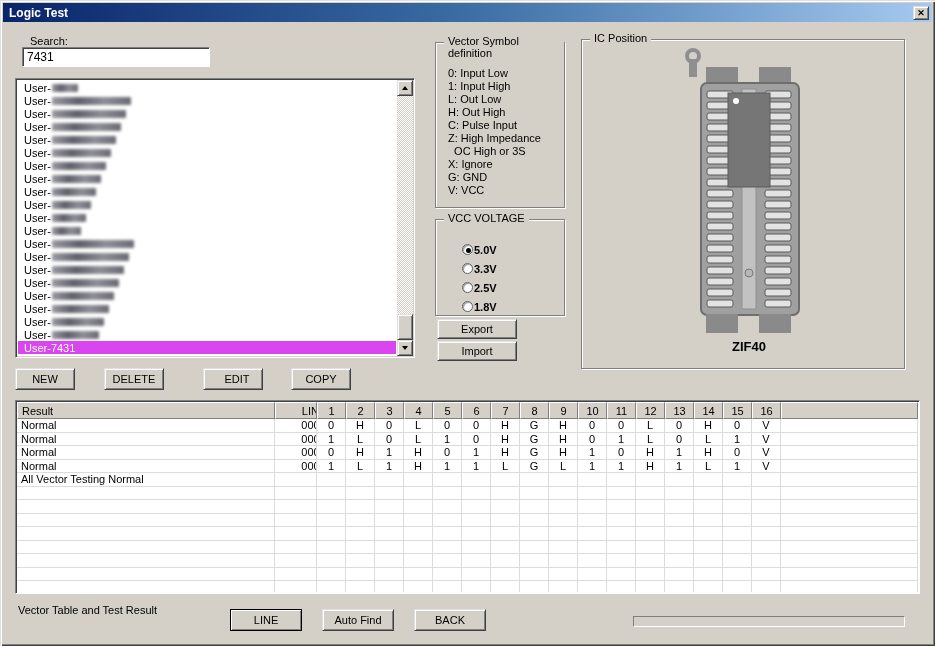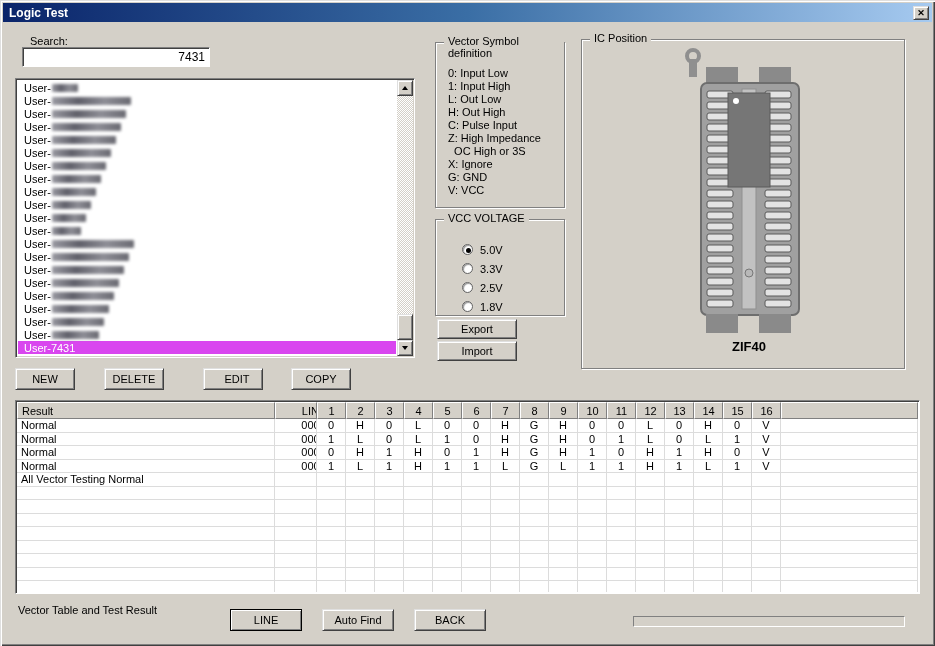--- a/index.html
+++ b/index.html
@@ -12,21 +12,21 @@
     display:flex;align-items:center;padding:0 3px 0 6px;}
   .titlebar .title{color:#fff;font-weight:bold;font-size:12px;}
   .btn{background:#d4d0c8;border:1px solid;border-color:#dfdfdf #404040 #404040 #dfdfdf;
     box-shadow:inset 1px 1px 0 #fff, inset -1px -1px 0 #808080;
     display:flex;align-items:center;justify-content:center;font-size:11px;cursor:default;}
   .abs{position:absolute;}
   .close-btn{margin-left:auto;width:16px;height:14px;font-size:9px;font-weight:bold;line-height:12px;}
   .label{position:absolute;font-size:11px;}
   .search-input{position:absolute;left:22px;top:47px;width:188px;height:20px;
     background:#fff;border:1px solid;border-color:#808080 #fff #fff #808080;
-    box-shadow:inset 1px 1px 0 #404040;padding:2px 4px;font:12px "Liberation Sans",sans-serif;outline:none;text-align:right;}
+    box-shadow:inset 1px 1px 0 #404040;padding:2px 4px;font:12px "Liberation Sans",sans-serif;outline:none;}
   
   .listbox{position:absolute;left:15px;top:78px;width:400px;height:280px;
     background:#fff;border:1px solid;border-color:#808080 #fff #fff #808080;
     box-shadow:inset 1px 1px 0 #404040, inset -1px -1px 0 #d4d0c8;overflow:hidden;}
   .list-items{position:absolute;left:2px;top:2px;right:18px;bottom:2px;overflow:hidden;}
   .list-row{height:13px;display:flex;align-items:center;padding-left:6px;white-space:nowrap;}
   .list-row.selected{background:#d946ef;color:#fff;}
   .blur-bar{display:inline-block;height:8px;margin-left:1px;border-radius:1px;
     background:linear-gradient(90deg,#9a9aa2,#60606a,#8e8e96,#6a6a72);filter:blur(1.4px);}
   .scrollbar{position:absolute;top:1px;bottom:1px;right:1px;width:16px;
@@ -39,21 +39,21 @@
   
   .groupbox{position:absolute;border:1px solid #808080;box-shadow:1px 1px 0 #fff, inset 1px 1px 0 #fff;}
   .legend{position:absolute;top:-8px;left:8px;background:#d4d0c8;padding:0 4px;font-size:11px;}
   .sym-list{position:absolute;left:12px;top:24px;right:4px;line-height:13px;white-space:pre;}
   .radio-wrap{position:absolute;left:26px;top:20px;}
   .radio-row{display:flex;align-items:center;height:19px;}
   .radio{width:11px;height:11px;border-radius:50%;background:#fff;border:1px solid #636363;
     box-shadow:inset 1px 1px 1px #9a9a9a;position:relative;flex:0 0 auto;}
   .radio .dot{display:none;}
   .radio.checked .dot{display:block;position:absolute;left:3px;top:3px;width:5px;height:5px;border-radius:50%;background:#000;}
-  .radio-label{margin-left:7px;}
+  .radio-label{margin-left:1px;font-weight:bold;}
   
   .vtable{position:absolute;left:15px;top:400px;width:905px;height:194px;
     background:#fff;border:1px solid;border-color:#808080 #fff #fff #808080;
     box-shadow:inset 1px 1px 0 #404040;overflow:hidden;}
   .thead{position:absolute;left:1px;top:1px;right:1px;height:17px;display:flex;background:#d4d0c8;}
   .th{background:#d4d0c8;border:1px solid;border-color:#fff #808080 #808080 #fff;
     display:flex;align-items:center;justify-content:center;font-size:11px;overflow:hidden;flex:0 0 auto;}
   .th.col-result{justify-content:flex-start;padding-left:4px;}
   .tbody{position:absolute;left:1px;top:18px;right:1px;bottom:1px;overflow:hidden;}
   .trow{display:flex;height:13.5px;}

